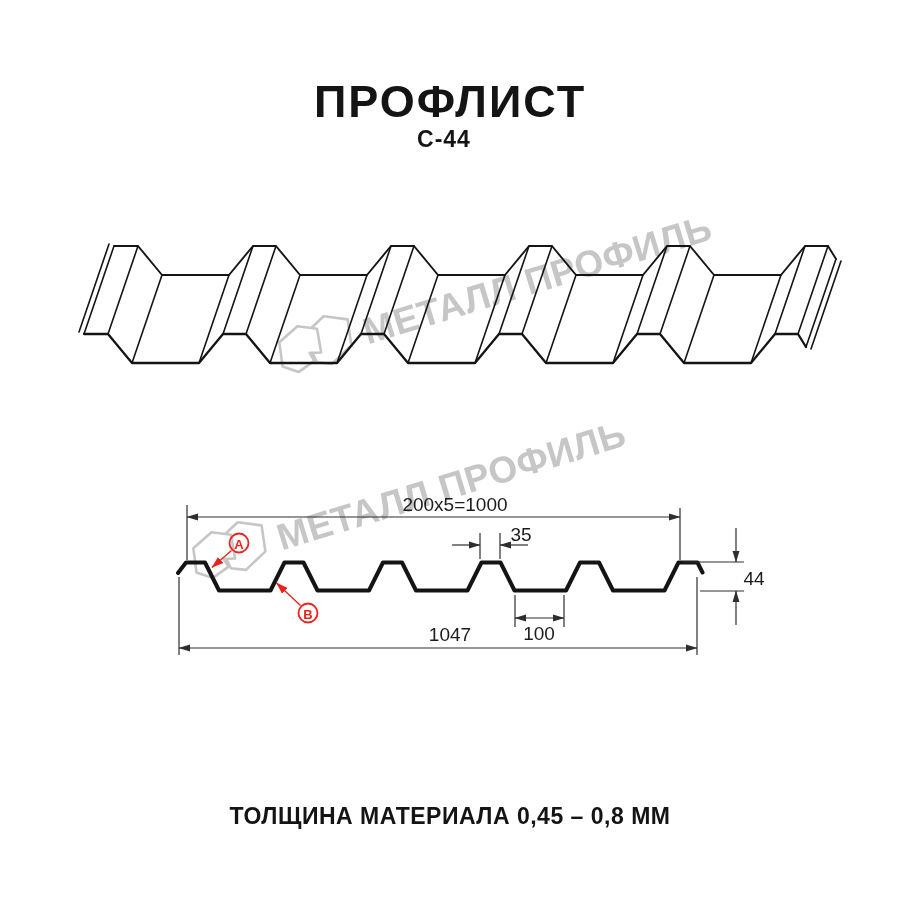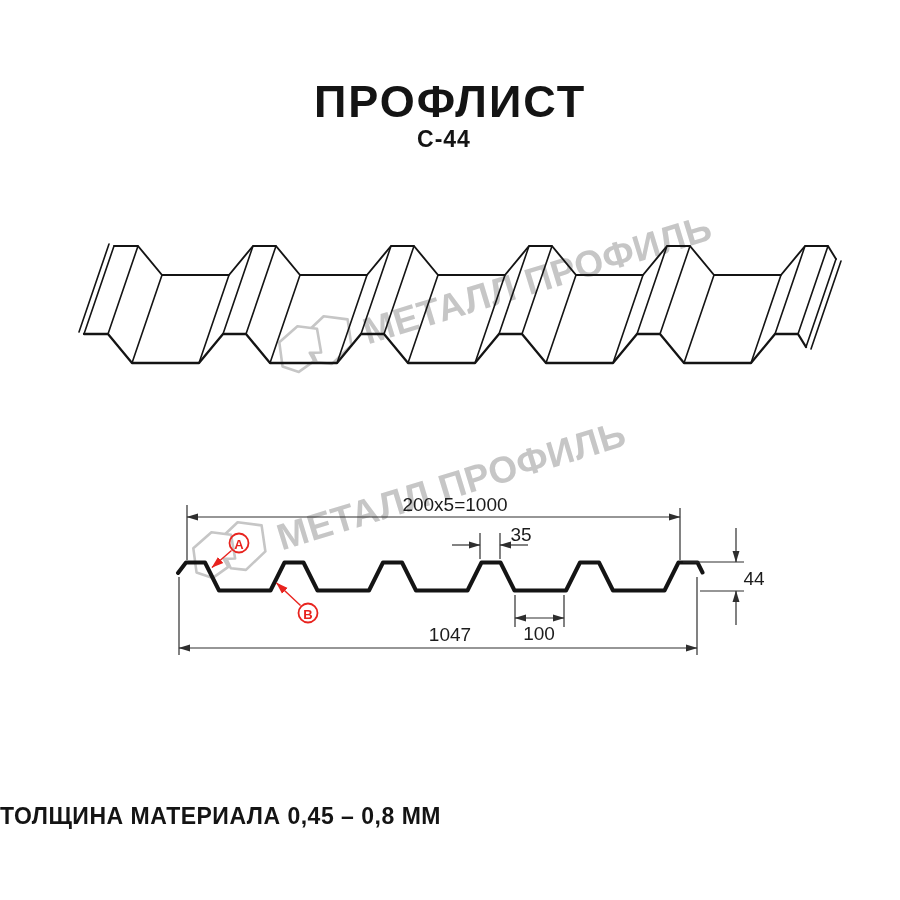--- a/index.html
+++ b/index.html
@@ -16,21 +16,21 @@
     text-align:center; font-size:45px; font-weight:700; letter-spacing:2px;
     color:var(--ink);
   }
   .subtitle{
     position:absolute; top:126px; left:0; width:888px;
     text-align:center; font-size:23px; font-weight:600; letter-spacing:1px;
     color:var(--ink);
   }
   .footer-note{
     position:absolute; top:803px; left:0; width:900px;
-    text-align:left; font-size:23px; font-weight:600; letter-spacing:0.5px;
+    text-align:center; font-size:23px; font-weight:600; letter-spacing:0.5px;
     color:var(--ink);
   }
   .canvas{position:absolute; inset:0;}
   
   .wm .logo{fill:none; stroke:var(--wm); stroke-width:2.6; stroke-linejoin:round;}
   .wm .logo-front{fill:#ffffff;}
   .wm text{fill:var(--wm); font-size:37px; font-weight:700; letter-spacing:0.5px;}
   
   .d3 path{fill:none; stroke:var(--ink); stroke-linejoin:round; stroke-linecap:round;}
   .d3 .front{stroke-width:2.3;}

